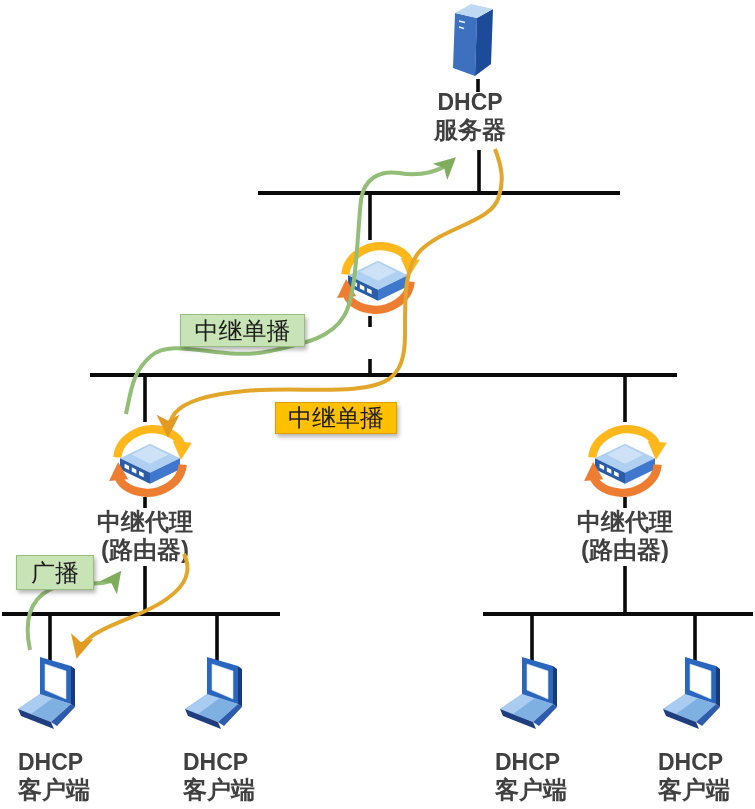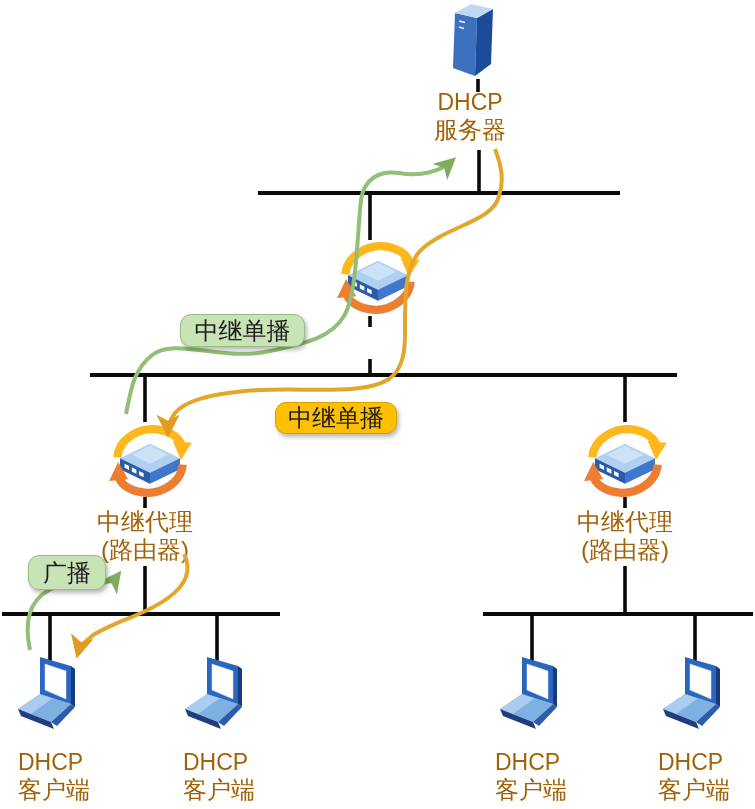--- a/index.html
+++ b/index.html
@@ -2,27 +2,27 @@
 <html><head>
 <meta charset="utf-8">
 <style>
   html,body{margin:0;padding:0;background:#ffffff;}
   #stage{
     position:relative;width:755px;height:809px;background:#ffffff;overflow:hidden;
     font-family:"Liberation Sans","DejaVu Sans",sans-serif;color:#232323;
   }
   .abs{position:absolute;}
   svg{display:block;}
-  .node-label{position:absolute;color:#a16207;font-size:23px;line-height:28px;white-space:nowrap;}
+  .node-label{position:absolute;color:#404040;font-size:23px;line-height:28px;white-space:nowrap;font-weight:bold;}
   .node-label.center{text-align:center;}
   .cn{font-size:24px;text-align:center;}
   .badge{
     position:absolute;display:flex;align-items:center;justify-content:center;
     font-size:24px;color:#1c1c1c;box-shadow:2px 3px 4px rgba(0,0,0,0.28);
-    white-space:nowrap;z-index:6;border-radius:11px;
+    white-space:nowrap;z-index:6;
   }
   .badge.green{background:#C8E3B6;border:1px solid #98BD83;}
   .badge.orange{background:#FFC000;border:1px solid #D99E00;}
   .icon{position:absolute;z-index:3;}
   .wires{position:absolute;left:0;top:0;z-index:1;}
   .arrows{position:absolute;left:0;top:0;z-index:5;}
   .labels{z-index:4;}
 </style>
 </head>
 <body>
@@ -201,15 +201,15 @@
     <div>DHCP</div>
     <div class="cn">客户端</div>
   </div>
   <div class="node-label labels abs" style="left:658px;top:748px;">
     <div>DHCP</div>
     <div class="cn">客户端</div>
   </div>
 
   <div class="badge green" style="left:180px;top:314px;width:123px;height:31px;">中继单播</div>
   <div class="badge orange" style="left:275px;top:402px;width:120px;height:30px;">中继单播</div>
-  <div class="badge green" style="left:28px;top:555px;width:76px;height:33px;">广播</div>
+  <div class="badge green" style="left:16px;top:555px;width:76px;height:33px;">广播</div>
 
 </div>
 
 </body></html>

